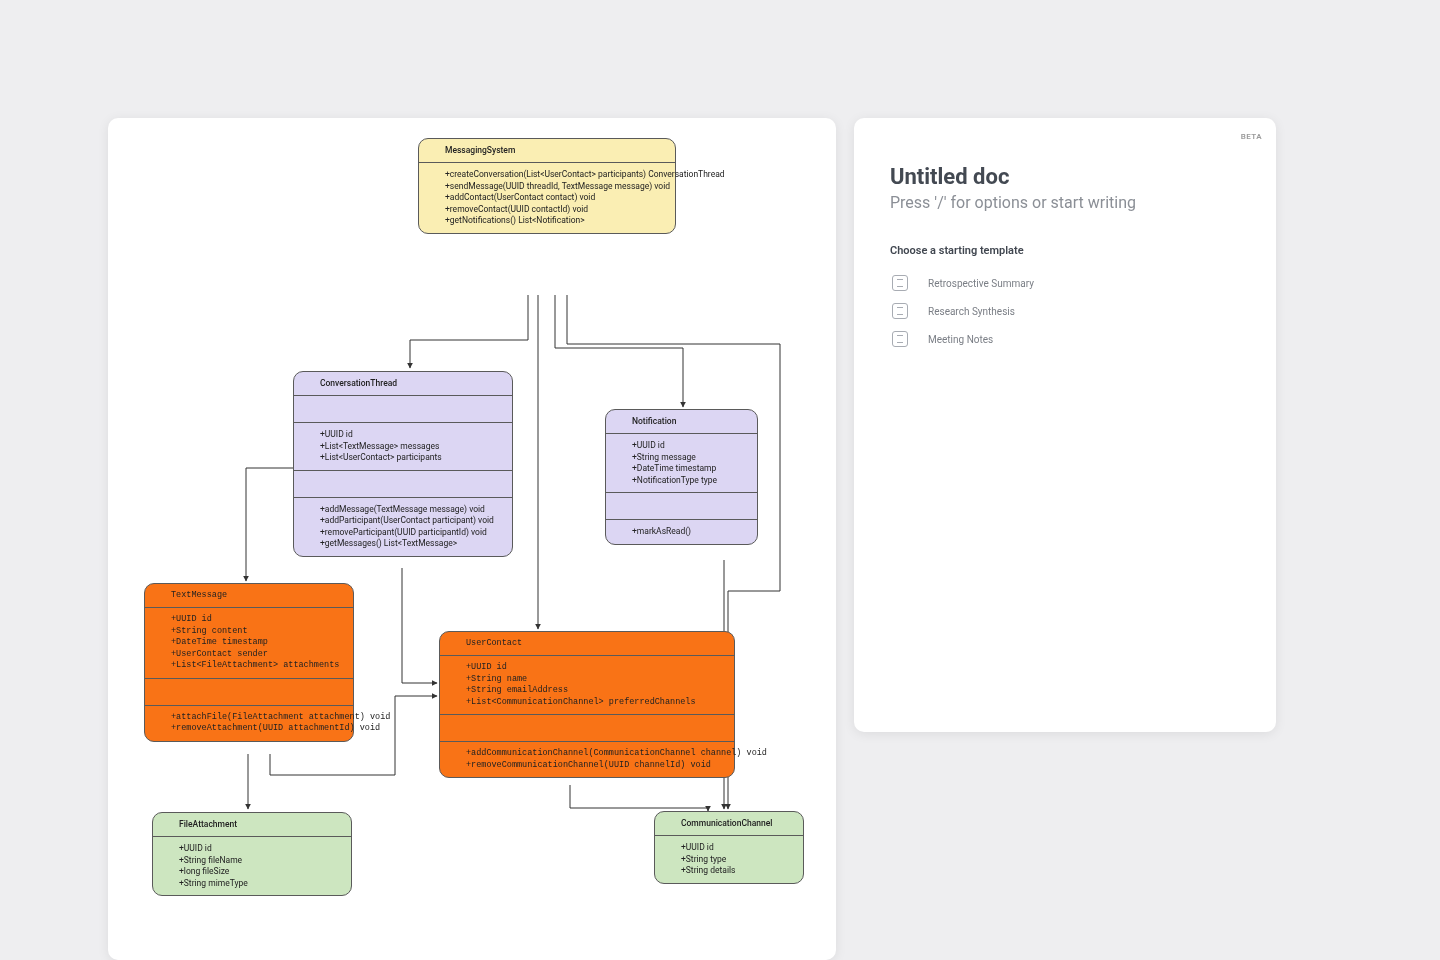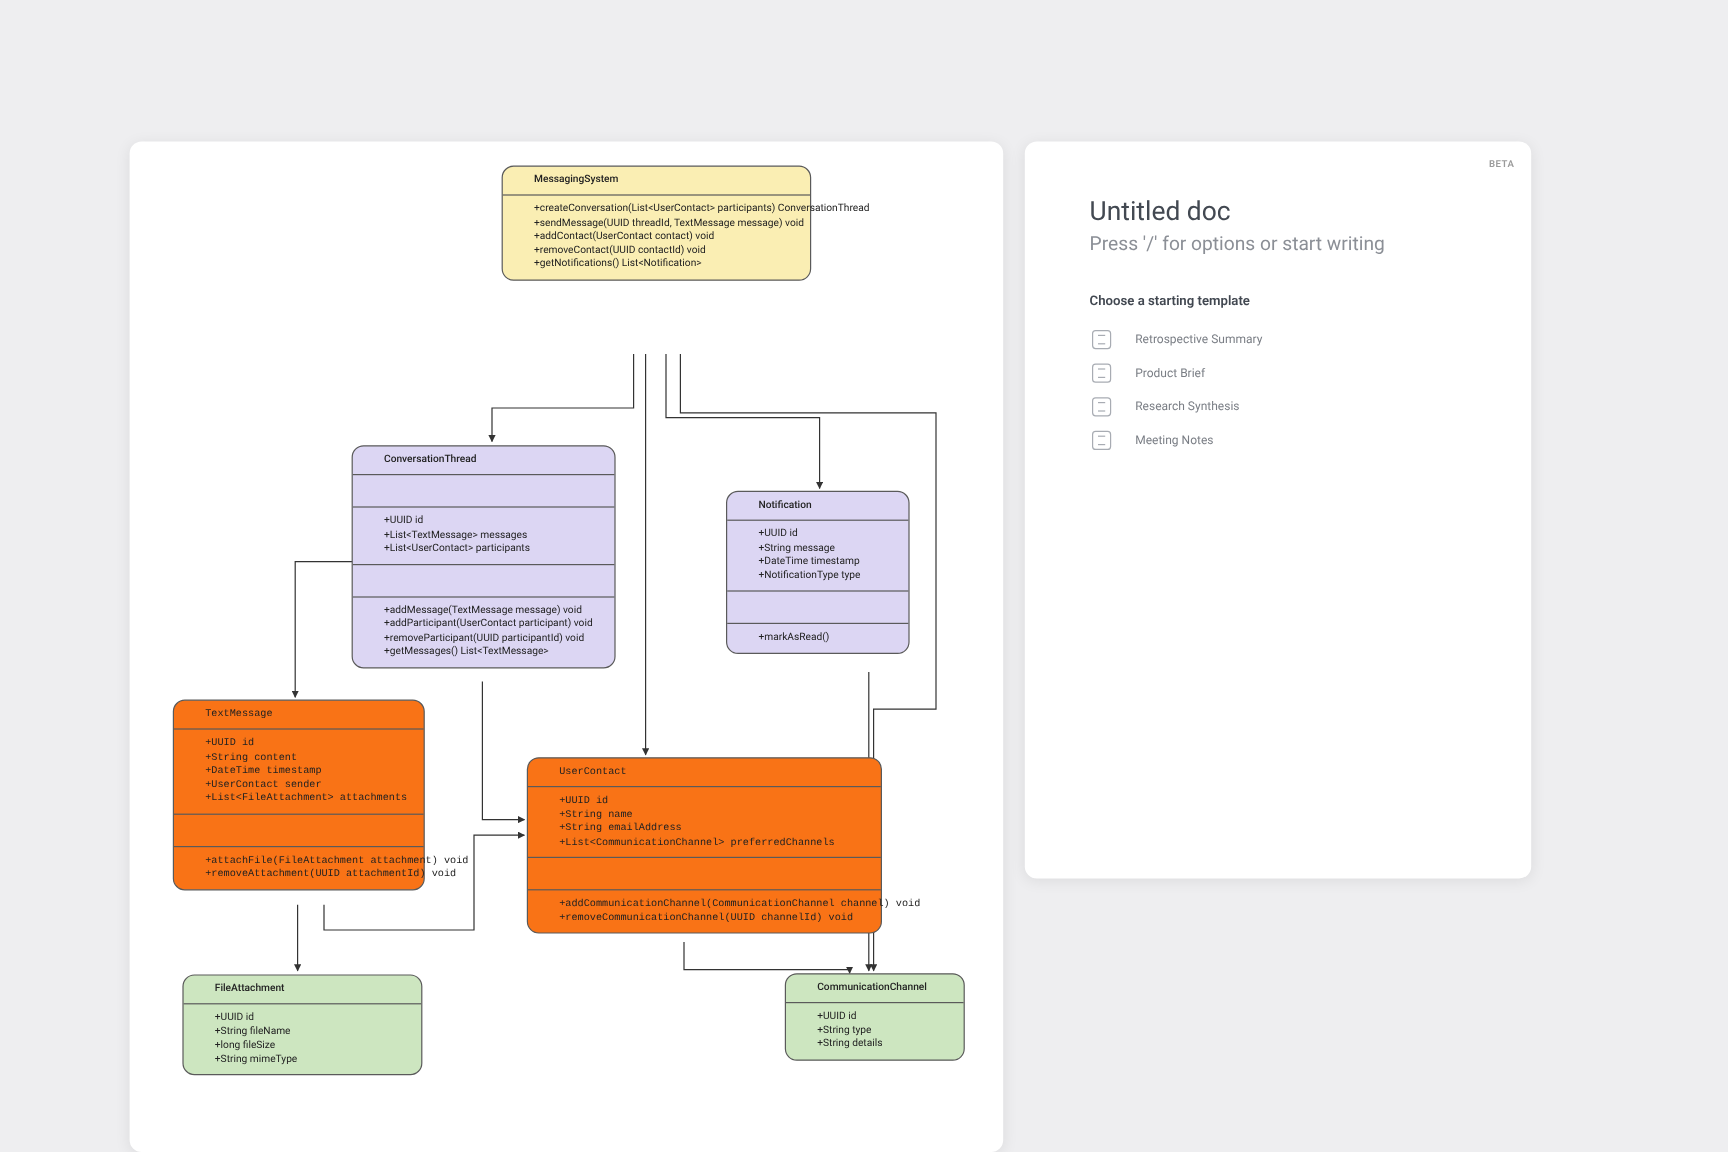--- a/index.html
+++ b/index.html
@@ -25,35 +25,35 @@
     position: absolute;
     background: #fff;
     border-radius: 10px;
     box-shadow: 0 2px 12px rgba(0,0,0,0.08);
   }
   .panel.left  { left: 108px;  top: 118px; width: 728px; height: 842px; overflow: hidden; }
   .panel.right { left: 854px;  top: 118px; width: 422px; height: 614px; }
 
   
   .doc {
-    padding: 28px 54px;
+    padding: 28px 36px;
     position: relative;
   }
   .beta {
     position: absolute;
     right: 14px;
     top: 14px;
     font-size: 8px;
     font-weight: 600;
     color: #9b9b9b;
     letter-spacing: 0.4px;
   }
   .doc-title {
     font-size: 22px;
-    font-weight: 400;
+    font-weight: 700;
     color: #434952;
     margin: 18px 0 4px 0;
   }
   .doc-hint {
     font-size: 16px;
     color: #8b8f96;
     margin-bottom: 18px;
   }
   .doc-section-head {
     font-size: 11px;
@@ -256,24 +256,20 @@
       <div class="doc-title">Untitled doc</div>
       <div class="doc-hint">Press '/' for options or start writing</div>
       <div class="doc-section-head">Choose a starting template</div>
 
       <div class="template-row">
         <span class="ticon"></span>
         <span>Retrospective Summary</span>
       </div>
       <div class="template-row">
         <span class="ticon"></span>
-        <span>Product Brief</span>
-      </div>
-      <div class="template-row">
-        <span class="ticon"></span>
         <span>Research Synthesis</span>
       </div>
       <div class="template-row">
         <span class="ticon"></span>
         <span>Meeting Notes</span>
       </div>
     </div>
   </div>
 
 </div>

